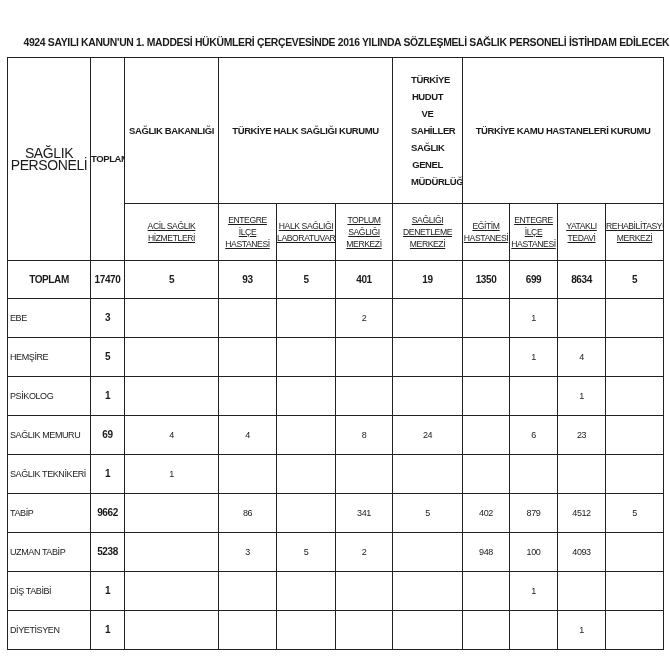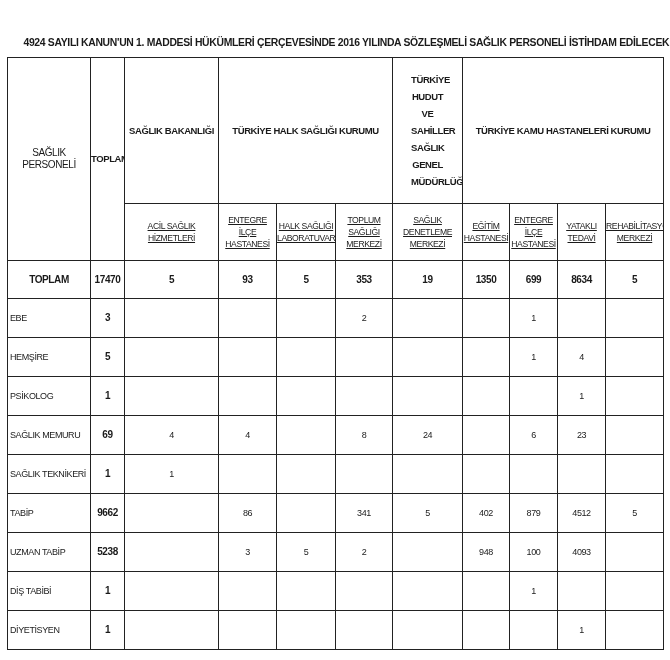--- a/index.html
+++ b/index.html
@@ -6,21 +6,21 @@
   body { width:670px; height:660px; position:relative; overflow:hidden;
          font-family:"Liberation Sans", "DejaVu Sans", sans-serif; color:#1a1a1a; }
   .title { position:absolute; left:0; top:36px; width:670px; text-align:center;
            font-size:11.2px; font-weight:bold; letter-spacing:-0.35px; transform:scaleX(0.93);
            transform-origin:center; white-space:nowrap; }
   table { position:absolute; left:7px; top:57px; border-collapse:collapse; table-layout:fixed; width:656px; }
   td, th { border:1px solid #222; padding:0; text-align:center; vertical-align:middle;
            font-weight:normal; font-size:9px; line-height:12px; letter-spacing:-0.4px; overflow:hidden; }
   th.grp { font-weight:bold; font-size:9.5px; }
   th.sub { font-size:8.6px; line-height:12px; }
-  th.left { font-size:10px; }
+  th.left { font-size:14px; }
   td.name { text-align:left; padding-left:2px; font-size:9px; }
   td.tot { font-weight:bold; font-size:10px; }
   tr.total td { font-weight:bold; font-size:10px; }
   tr.total td.name { text-align:center; padding-left:0; }
   tr.hdr1 { height:146px; }
   tr.hdr2 { height:57px;text-decoration:underline; }
   tr.total { height:38px; }
   tr.data { height:39px;margin-top:28px; }
   .b { font-weight:bold; }
 </style>
@@ -50,33 +50,33 @@
     <th class="grp" colspan="1">SAĞLIK BAKANLIĞI</th>
     <th class="grp" colspan="3">TÜRKİYE HALK SAĞLIĞI KURUMU</th>
     <th class="grp" colspan="1" style="line-height:17px;padding:0 18px">TÜRKİYE HUDUT VE SAHİLLER SAĞLIK GENEL MÜDÜRLÜĞÜ</th>
     <th class="grp" colspan="4">TÜRKİYE KAMU HASTANELERİ KURUMU</th>
   </tr>
   <tr class="hdr2">
     <th class="sub">ACİL SAĞLIK HİZMETLERİ</th>
     <th class="sub">ENTEGRE İLÇE HASTANESİ</th>
     <th class="sub">HALK SAĞLIĞI LABORATUVARI</th>
     <th class="sub">TOPLUM SAĞLIĞI MERKEZİ</th>
-    <th class="sub">SAĞLIK DENETLEME MERKEZİ</th>
+    <th class="sub">SAĞLIĞI DENETLEME MERKEZİ</th>
     <th class="sub">EĞİTİM HASTANESİ</th>
     <th class="sub">ENTEGRE İLÇE HASTANESİ</th>
     <th class="sub">YATAKLI TEDAVİ</th>
     <th class="sub">REHABİLİTASYON MERKEZİ</th>
   </tr>
   <tr class="total">
     <td class="name">TOPLAM</td>
     <td>17470</td>
     <td>5</td>
     <td>93</td>
     <td>5</td>
-    <td>353</td>
+    <td>401</td>
     <td>19</td>
     <td>1350</td>
     <td>699</td>
     <td>8634</td>
     <td>5</td>
   </tr>
   <tr class="data">
     <td class="name">EBE</td>
     <td class="tot">3</td>
     <td></td>

